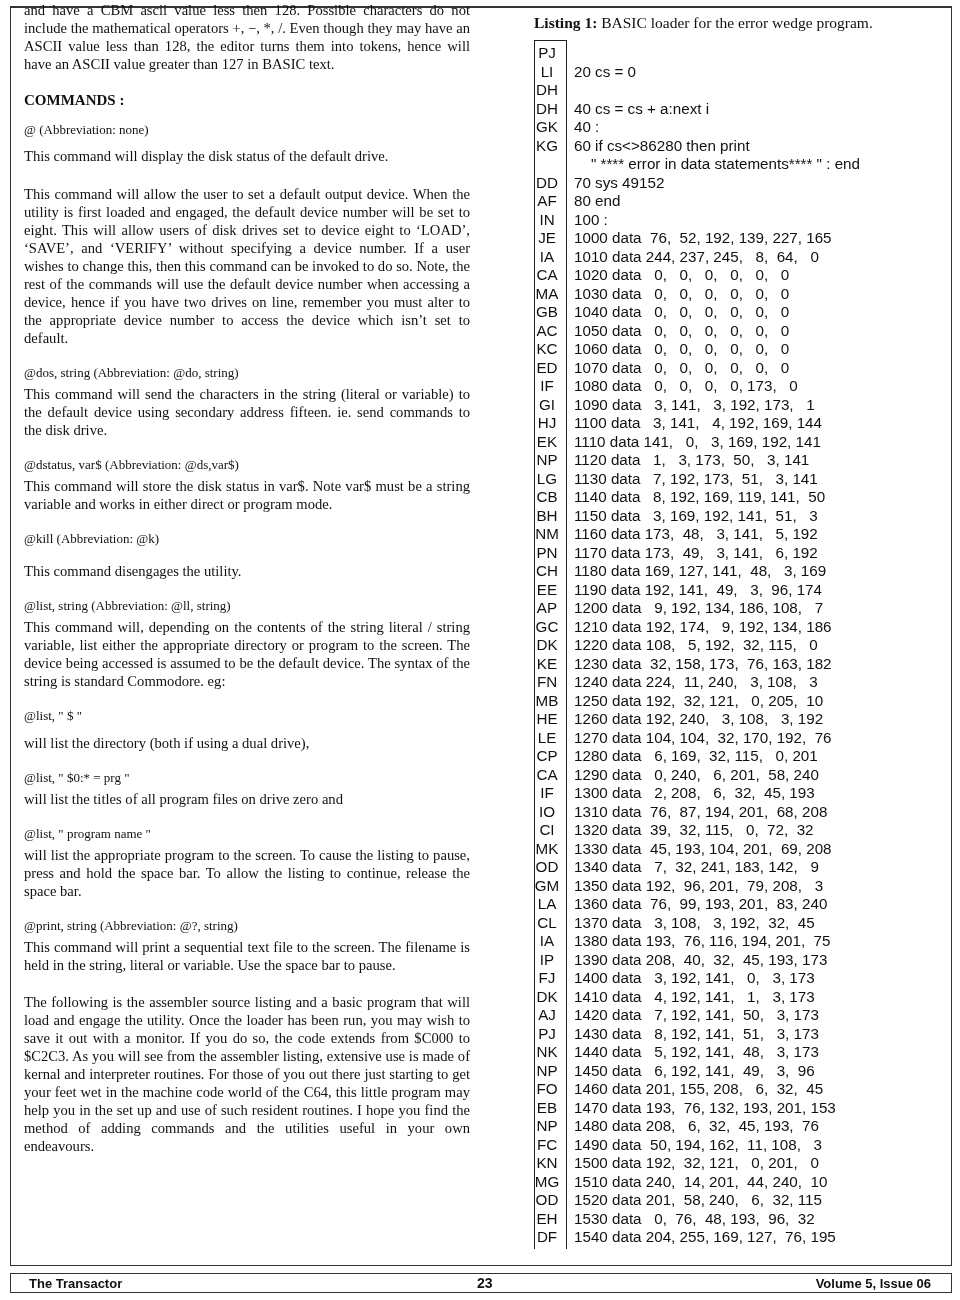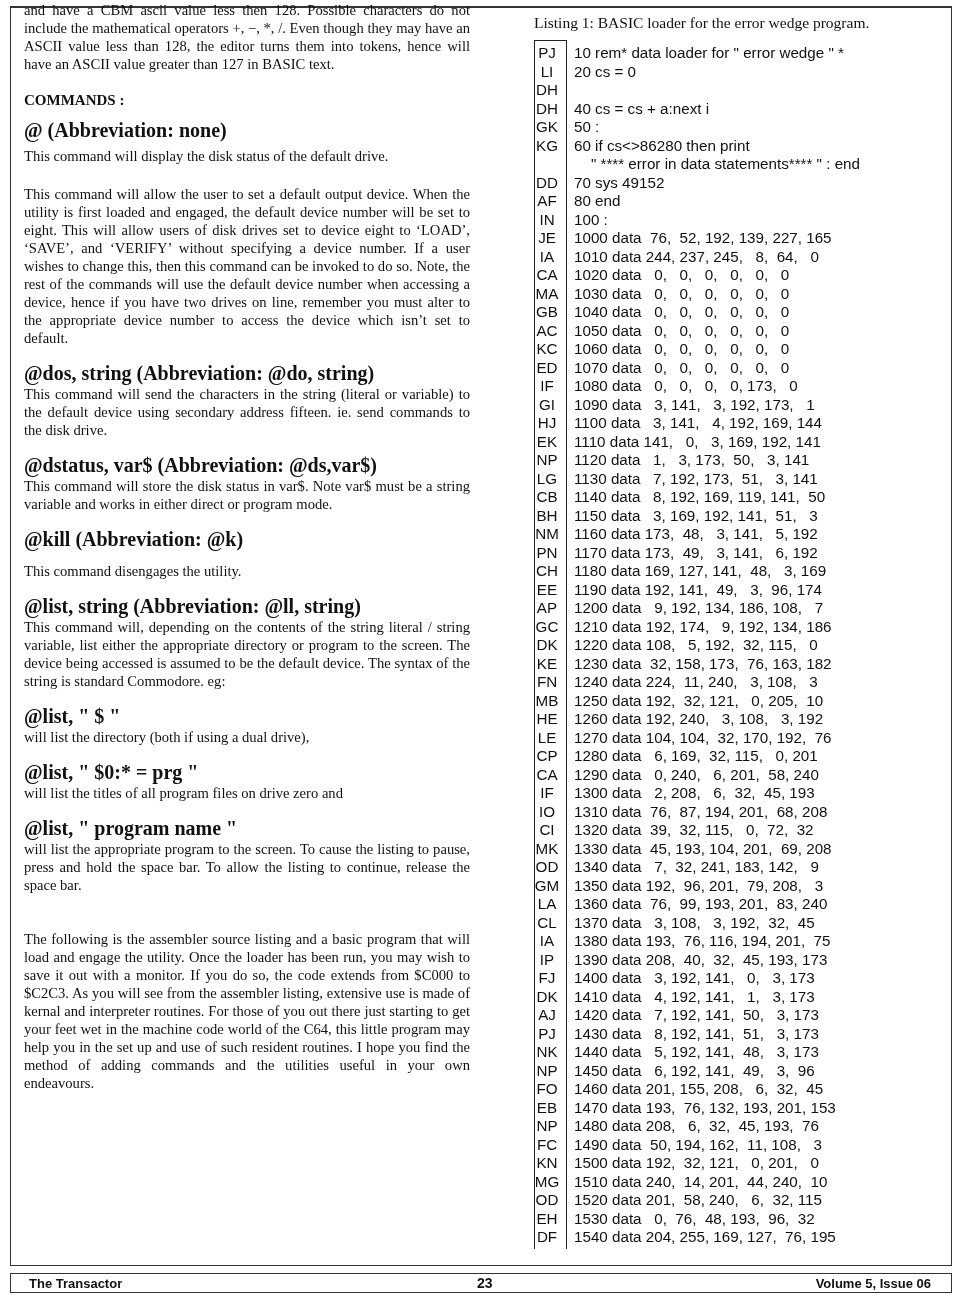--- a/index.html
+++ b/index.html
@@ -2,24 +2,24 @@
 <html><head>
 <meta charset="utf-8">
 <style>
   html, body { margin:0; padding:0; background:#fff; }
   body { width:960px; height:1300px; position:relative; overflow:hidden; color:#111; }
   .page-frame { position:absolute; left:10px; top:6px; width:942px; height:1260px; border:1.5px solid #333; border-top:2px solid #333; box-sizing:border-box; }
   .left-col { position:absolute; left:24px; top:1px; width:446px; font-family:"Liberation Serif", "DejaVu Serif", serif; font-size:14.6px; line-height:18px; }
   .left-col p { margin:0; text-align:justify; }
   .gap-s { height:18px; }
   .heading { font-weight:bold; margin:0 0 5px 0; font-size:15px; }
-  .section-title { font-weight:bold; font-size:20px; margin:0; }
+  .section-title { font-weight:normal; font-size:13px; margin:0; }
   .right-col { position:absolute; left:534px; top:14px; width:420px; font-family:"Liberation Sans", "DejaVu Sans", sans-serif; }
   .listing-caption { font-family:"Liberation Serif", serif; font-size:15.5px; margin:0 0 12px 0; }
-  .listing-caption b { font-weight:normal; }
+  .listing-caption b { font-weight:bold; }
   .listing { position:relative; font-size:15.2px; line-height:18.5px; }
   .listing .row { display:flex; height:18.5px; white-space:pre; }
   .listing .chk { width:26px; text-align:center; padding-left:0; }
   .listing .code { padding-left:14px; white-space:pre; }
   .listing .vline { position:absolute; left:32px; top:-4px; bottom:-2px; border-left:1.5px solid #222; }
   .listing .boxtop { position:absolute; left:0; top:-4px; width:33px; border-top:1.5px solid #222; }
   .listing .boxleft { position:absolute; left:0; top:-4px; bottom:-2px; border-left:1.5px solid #222; }
   .footer { position:absolute; left:10px; top:1273px; width:942px; height:20px; border:1.5px solid #333; box-sizing:border-box; font-family:"Liberation Sans", "DejaVu Sans", sans-serif; font-weight:bold; font-size:13px; }
   .footer .pub { position:absolute; left:18px; top:2px; }
   .footer .pg { position:absolute; left:466px; top:1px; font-size:14px; }
@@ -60,48 +60,52 @@
     <p style="margin-top:14px">This command disengages the utility.</p>
   </div>
   <div class="gap-s" style="height:17px"></div>
   <div>
     <p class="section-title">@list, string   (Abbreviation: @ll, string)</p>
     <p style="margin-top:3px">This command will, depending on the contents of the string literal / string variable, list either the appropriate directory or program to the screen.  The device being accessed is assumed to be the default device. The syntax of the string is standard Commodore. eg:</p>
   </div>
   <div class="gap-s" style="height:17px"></div>
   <div>
     <p class="section-title">@list, " $ "</p>
-    <p style="margin-top:3px">will list the directory (both if using a dual drive),</p>
+    <p style="margin-top:9px">will list the directory (both if using a dual drive),</p>
   </div>
   <div class="gap-s" style="height:17px"></div>
   <div>
     <p class="section-title">@list, " $0:* = prg "</p>
     <p style="margin-top:3px">will list the titles of all program files on drive zero and</p>
   </div>
   <div class="gap-s" style="height:17px"></div>
   <div>
     <p class="section-title">@list, " program name "</p>
     <p style="margin-top:3px">will list the appropriate program to the screen. To cause the listing to pause, press and hold the space bar. To allow the listing to continue, release the space bar.</p>
   </div>
   <div class="gap-s" style="height:17px"></div>
+  <div>
+    <p class="section-title">@print, string   (Abbreviation: @?, string)</p>
+    <p style="margin-top:3px">This command will print a sequential text file to the screen. The filename is held in the string, literal or variable. Use the space bar to pause.</p>
+  </div>
   <div class="gap-s" style="height:19px"></div>
   <p>The following is the assembler source listing and a basic program that will load and engage the utility. Once the loader has been run, you may wish to save it out with a  monitor. If you do so, the code extends from $C000 to $C2C3. As you will see from the assembler listing, extensive use is made of kernal and interpreter routines. For those of you out there just starting to get your feet wet in the machine code world of the C64, this little program may help you in the set up and use of such resident routines. I hope you find the method of adding commands and the utilities useful in your own endeavours.</p>
 </div>
 
 <div class="right-col">
   <p class="listing-caption"><b>Listing 1:</b><span> BASIC loader for the error wedge program.</span></p>
   <div class="listing" id="listing">
     <div class="boxtop"></div>
     <div class="boxleft"></div>
     <div class="vline"></div>
-  <div class="row"><span class="chk">PJ</span><span class="code">10 rem* data loader for " error wedge " *</span></div>
+  <div class="row"><span class="chk">PJ</span></div>
       <div class="row"><span class="chk">LI</span><span class="code">20 cs = 0</span></div>
       <div class="row"><span class="chk">DH</span></div>
       <div class="row"><span class="chk">DH</span><span class="code">40 cs = cs + a:next i</span></div>
-      <div class="row"><span class="chk">GK</span><span class="code">50 :</span></div>
+      <div class="row"><span class="chk">GK</span><span class="code">40 :</span></div>
       <div class="row"><span class="chk">KG</span><span class="code">60 if cs&lt;&gt;86280 then print</span></div>
       <div class="row"><span class="chk"></span><span class="code">    " **** error in data statements**** " : end</span></div>
       <div class="row"><span class="chk">DD</span><span class="code">70 sys 49152</span></div>
       <div class="row"><span class="chk">AF</span><span class="code">80 end</span></div>
       <div class="row"><span class="chk">IN</span><span class="code">100 :</span></div>
       <div class="row"><span class="chk">JE</span><span class="code">1000 data  76,  52, 192, 139, 227, 165</span></div>
       <div class="row"><span class="chk">IA</span><span class="code">1010 data 244, 237, 245,   8,  64,   0</span></div>
       <div class="row"><span class="chk">CA</span><span class="code">1020 data   0,   0,   0,   0,   0,   0</span></div>
       <div class="row"><span class="chk">MA</span><span class="code">1030 data   0,   0,   0,   0,   0,   0</span></div>
       <div class="row"><span class="chk">GB</span><span class="code">1040 data   0,   0,   0,   0,   0,   0</span></div>

